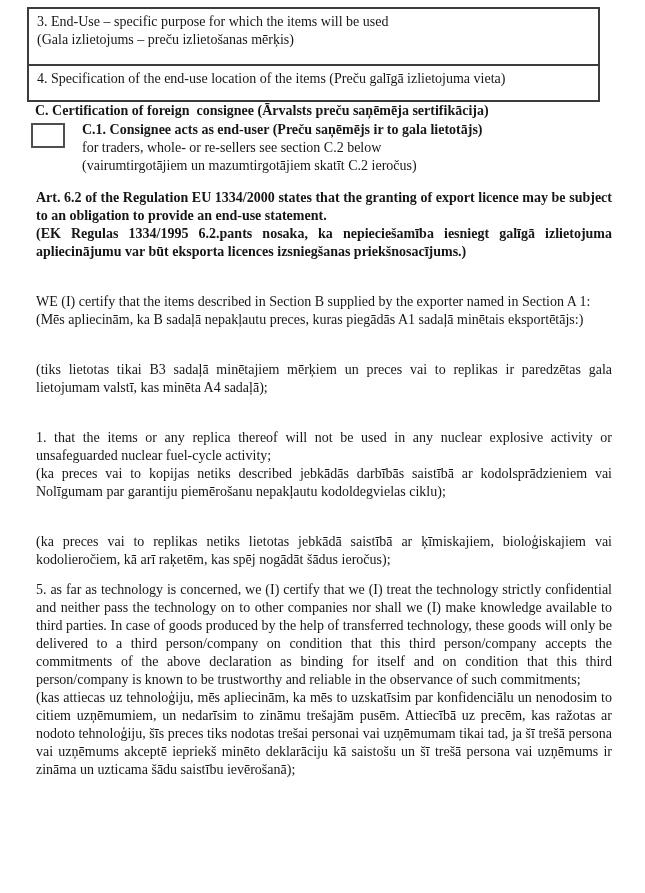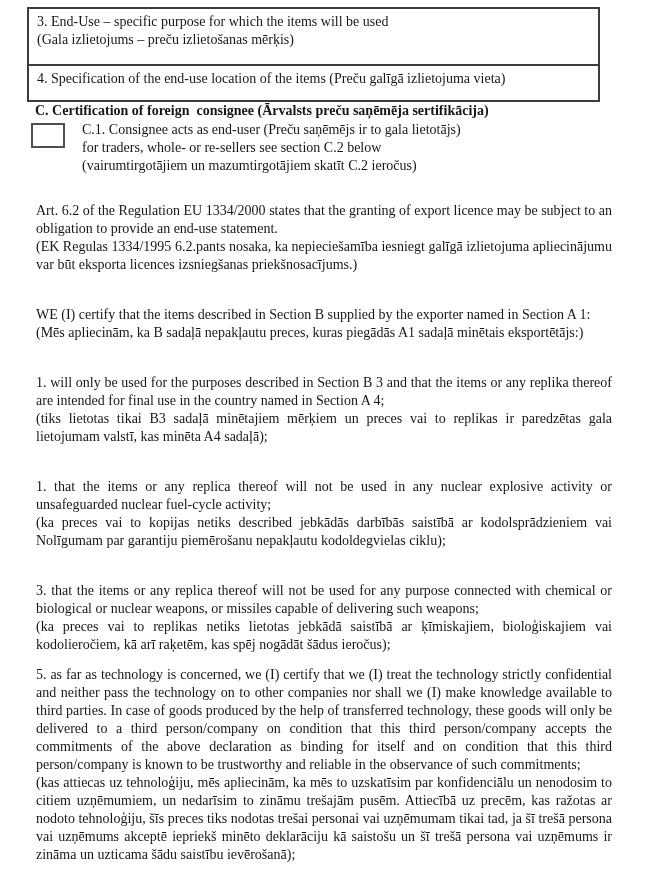--- a/index.html
+++ b/index.html
@@ -60,30 +60,30 @@
     height: 25px;
     margin-left: -5px;
     margin-top: 2px;
     border: 2px solid #4f4f4f;
     background: #ffffff;
   }
   .c1-text {
     margin-left: 17px;
   }
   .c1-title {
-    font-weight: normal;
+    font-weight: bold;
   }
 
   .para {
     margin-top: 32px;
   }
   .para .jtext {
     text-align: justify;
   }
-  .para.p1 { margin-top: 27px; }
+  .para.p1 { margin-top: 14px; font-weight: bold; }
   .para.p7 { margin-top: 12px; font-family: Liberation Serif, serif; }
 </style>
 </head>
 <body>
 
 <div class="page">
 
   <div class="end-use-table">
     <div class="end-use-row first">
       <div>3. End-Use – specific purpose for which the items will be used</div>
@@ -109,31 +109,29 @@
     <div class="jtext">Art. 6.2 of the Regulation EU 1334/2000 states that the granting of export licence may be subject to an obligation to provide an end-use statement.</div>
     <div class="jtext">(EK Regulas 1334/1995 6.2.pants nosaka, ka nepieciešamība iesniegt galīgā izlietojuma apliecinājumu var būt eksporta licences izsniegšanas priekšnosacījums.)</div>
   </div>
 
   <div class="para">
     <div class="jtext">WE (I) certify that the items described in Section B supplied by the exporter named in Section A 1:</div>
     <div class="jtext">(Mēs apliecinām, ka B sadaļā nepakļautu preces, kuras piegādās A1 sadaļā minētais eksportētājs:)</div>
   </div>
 
   <div class="para">
-    <div class="jtext">1. will only be used for the purposes described in Section B 3 and that the items or any replika thereof are intended for final use in the country named in Section A 4;</div>
     <div class="jtext">(tiks lietotas tikai B3 sadaļā minētajiem mērķiem un preces vai to replikas ir paredzētas gala lietojumam valstī, kas minēta A4 sadaļā);</div>
   </div>
 
   <div class="para">
     <div class="jtext">1. that the items or any replica thereof will not be used in any nuclear explosive activity or unsafeguarded nuclear fuel-cycle activity;</div>
     <div class="jtext">(ka preces vai to kopijas netiks described jebkādās darbībās saistībā ar kodolsprādzieniem vai Nolīgumam par garantiju piemērošanu nepakļautu kodoldegvielas ciklu);</div>
   </div>
 
   <div class="para">
-    <div class="jtext">3. that the items or any replica thereof will not be used for any purpose connected with chemical or biological or nuclear weapons, or missiles capable of delivering such weapons;</div>
     <div class="jtext">(ka preces vai to replikas netiks lietotas jebkādā saistībā ar ķīmiskajiem, bioloģiskajiem vai kodolieročiem, kā arī raķetēm, kas spēj nogādāt šādus ieročus);</div>
   </div>
 
 
   <div class="para p7">
     <div class="jtext">5. as far as technology is concerned, we (I) certify that we (I) treat the technology strictly confidential and neither pass the technology on to other companies nor shall we (I) make knowledge available to third parties. In case of goods produced by the help of transferred technology, these goods will only be delivered to a third person/company on condition that this third person/company accepts the commitments of the above declaration as binding for itself and on condition that this third person/company is known to be trustworthy and reliable in the observance of such commitments;</div>
     <div class="jtext">(kas attiecas uz tehnoloģiju, mēs apliecinām, ka mēs to uzskatīsim par konfidenciālu un nenodosim to citiem uzņēmumiem, un nedarīsim to zināmu trešajām pusēm. Attiecībā uz precēm, kas ražotas ar nodoto tehnoloģiju, šīs preces tiks nodotas trešai personai vai uzņēmumam tikai tad, ja šī trešā persona vai uzņēmums akceptē iepriekš minēto deklarāciju kā saistošu un šī trešā persona vai uzņēmums ir zināma un uzticama šādu saistību ievērošanā);</div>
   </div>
 
 </div>

